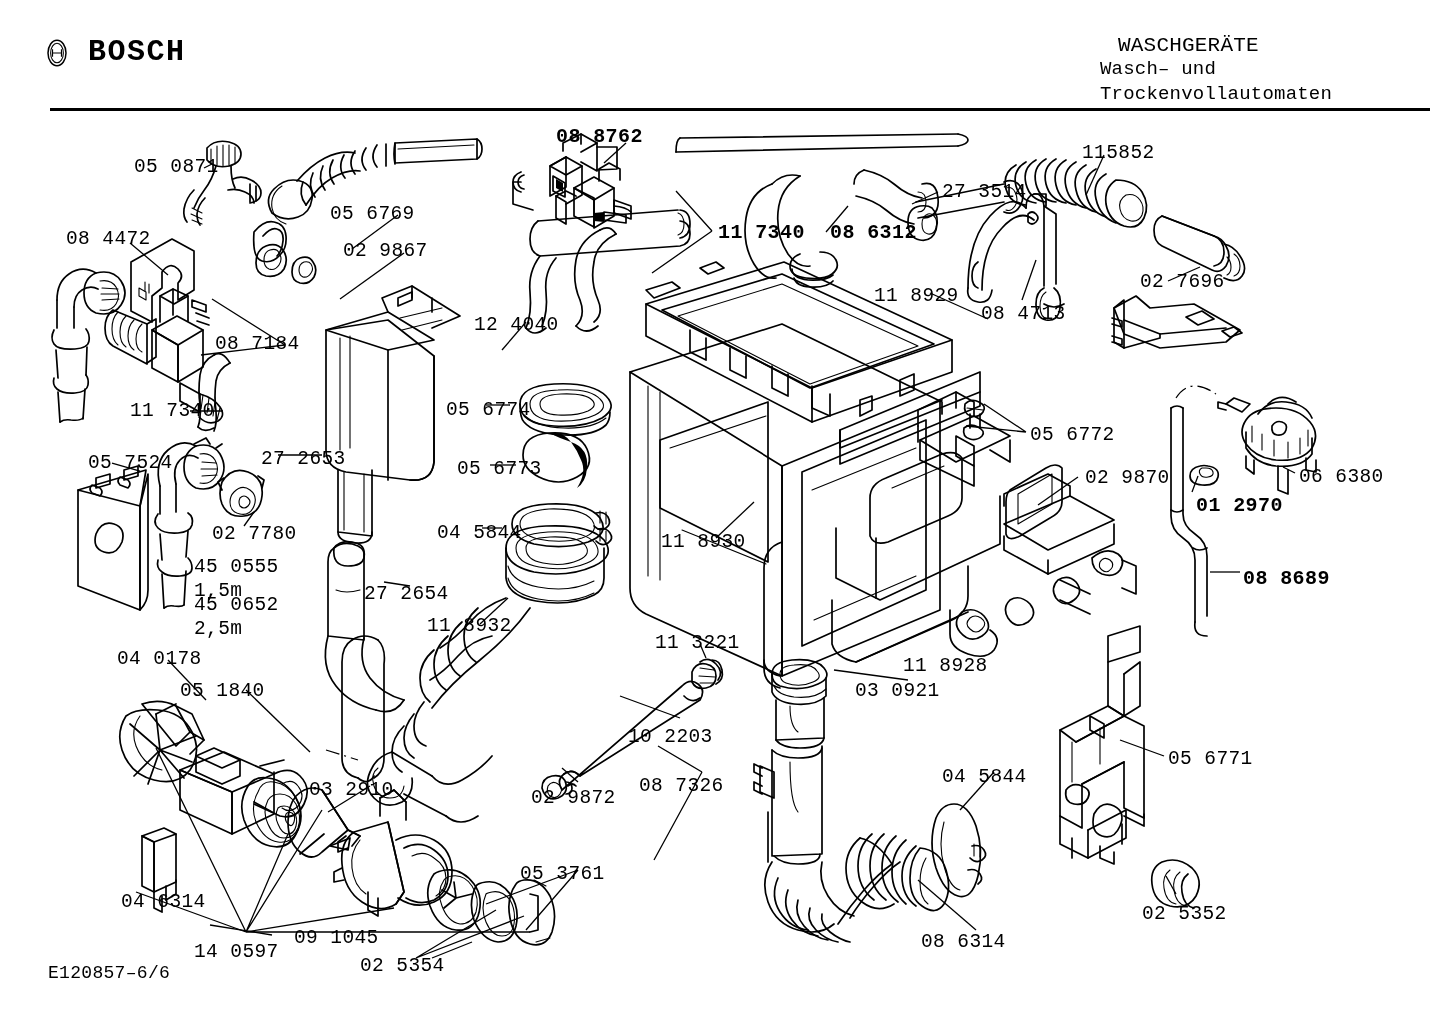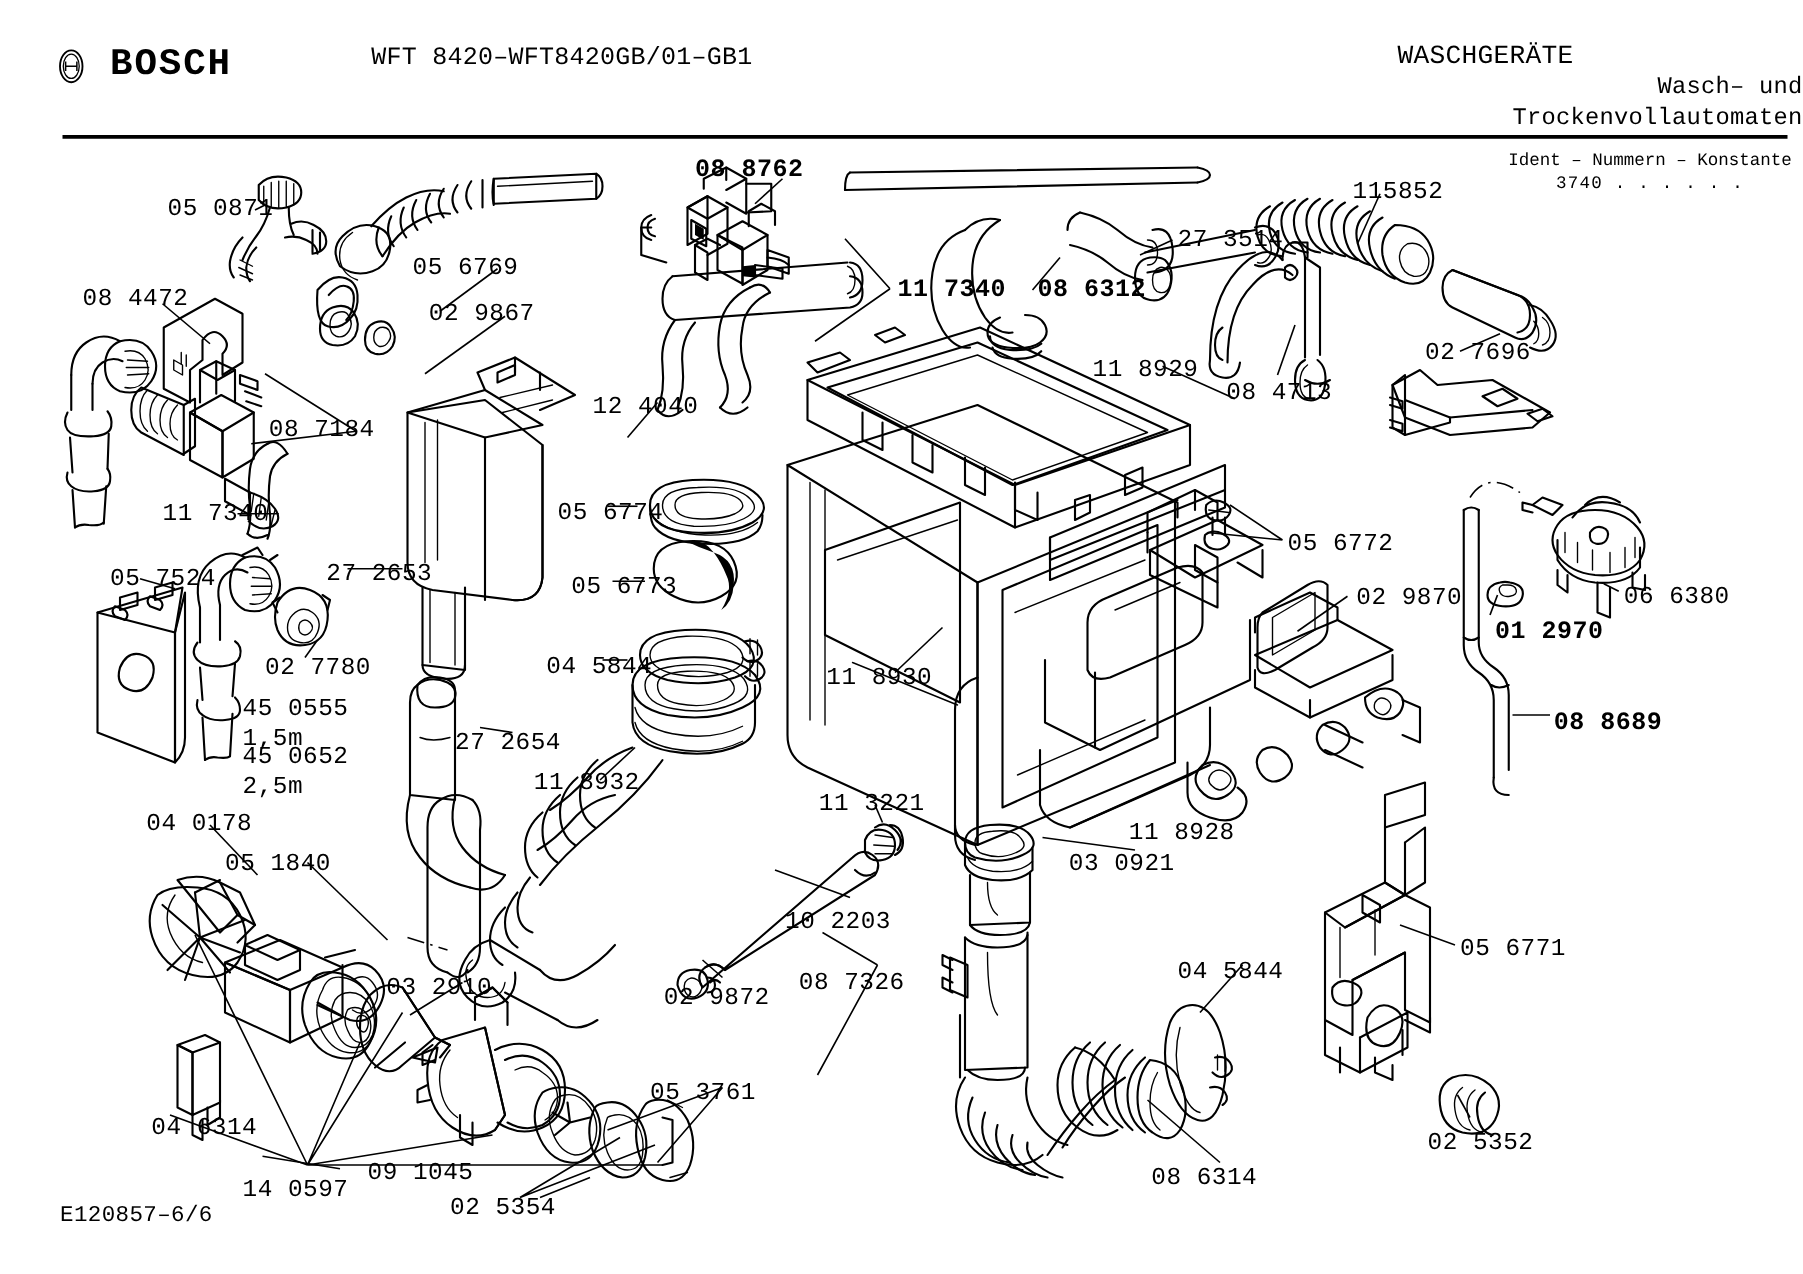--- a/index.html
+++ b/index.html
@@ -51,21 +51,20 @@
     line-height: 25px;
     letter-spacing: 0.2px;
   }
   .dept-sub {
     position: absolute;
     left: 1100px;
     top: 57px;
     font-size: 19px;
     line-height: 25px;
     letter-spacing: 0.2px;
-    text-align: right;
   }
   .header-rule {
     position: absolute;
     left: 50px;
     top: 108px;
     width: 1380px;
     height: 3px;
     background: #000;
   }
   .ident-block {
@@ -137,29 +136,24 @@
 <body>
 
 <div id="page">
 
   <svg class="brand-logo" viewBox="0 0 40 40">
     <ellipse cx="20" cy="20" rx="12" ry="17" fill="none" stroke="#000" stroke-width="2"></ellipse>
     <ellipse cx="20" cy="20" rx="8.5" ry="13" fill="none" stroke="#000" stroke-width="1.4"></ellipse>
     <path d="M14 15 L14 25 M26 15 L26 25 M14 20 L26 20" stroke="#000" stroke-width="1.6" fill="none"></path>
   </svg>
   <div class="brand-name">BOSCH</div>
-  <div class="model-code">WFT 8420–WFT8420GB/01–GB1</div>
   <div class="dept-title">WASCHGERÄTE</div>
   <div class="dept-sub">Wasch– und Trockenvollautomaten</div>
   <div class="header-rule"></div>
 
-  <div class="ident-block">
-    <div class="l1">Ident – Nummern – Konstante</div>
-    <div class="l2">3740 . .   . . . .</div>
-  </div>
 
   <div class="footer-code">E120857–6/6</div>
 
   <svg id="drawing" viewBox="0 0 1442 1019">
 
     <g>
       <path class="ln" d="M207 148 q8 -9 22 -6 q12 3 12 12 q0 9 -12 12 q-14 3 -22 -6 z"></path>
       <path class="thin" d="M211 149 l0 14 M217 146 l0 19 M223 145 l0 21 M229 145 l0 21 M235 147 l0 17"></path>
       <path class="ln" d="M216 166 q-4 14 -11 23 q-7 9 -11 19"></path>
       <path class="ln" d="M231 166 q0 14 4 22"></path>

